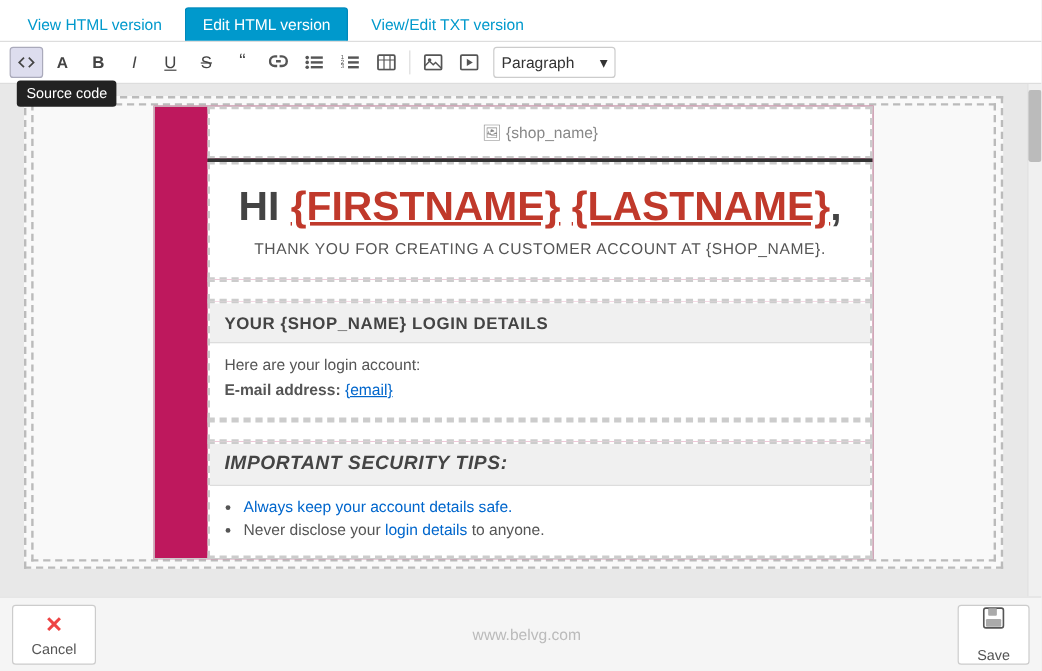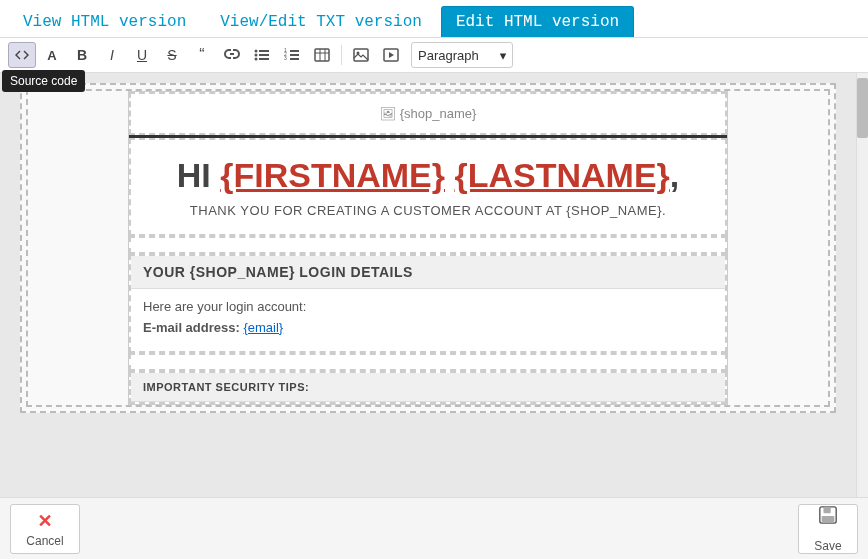--- a/index.html
+++ b/index.html
@@ -21,25 +21,24 @@
       background: #fff;
       border-bottom: 1px solid #ddd;
       padding: 6px 8px 0 8px;
       gap: 4px;
     }
     .tab {
       padding: 6px 14px;
       border: 1px solid transparent;
       border-radius: 3px 3px 0 0;
       cursor: pointer;
-      font-size: 16px;
+      font-size: 13px;
       color: #0099cc;
       background: transparent;
       border-bottom: none;
-      font-family: Liberation Mono, monospace;
     }
     .tab.active {
       background: #0099cc;
       color: #fff;
       border-color: #0088bb;
     }
 
     
     .toolbar {
       display: flex;
@@ -62,21 +61,21 @@
       justify-content: center;
       font-size: 14px;
       color: #444;
     }
     .toolbar-btn.active { background: #dde; border-color: #aab; }
     .toolbar-separator { width: 1px; height: 20px; background: #ddd; margin: 0 3px; }
 
     .source-code-tooltip {
       position: absolute;
       top: 32px;
-      left: 2px;
+      left: 14px;
       background: #222;
       color: #fff;
       font-size: 12px;
       padding: 4px 8px;
       border-radius: 3px;
       z-index: 100;
       white-space: nowrap;
     }
 
     .paragraph-select {
@@ -120,25 +119,26 @@
     .scrollbar-thumb {
       width: 100%;
       height: 60px;
       background: #bbb;
       border-radius: 2px;
       margin-top: 5px;
     }
 
     
     .email-container {
-      background: #fde047;
+      background: #be185d;
       border: 1px solid #ccc;
       max-width: 600px;
       margin: 0 auto;
       font-family: Arial, sans-serif;
+      padding-left: 44px;
     }
 
     .email-header {
       border: 2px dashed #ccc;
       padding: 12px;
       text-align: center;
       background: #fff;
     }
 
     .email-divider {
@@ -197,24 +197,25 @@
 
     .email-security-section {
       border: 2px dashed #ccc;
       margin-top: 0;
       background: #fff;
     }
     .email-security-header {
       background: #f0f0f0;
       border-bottom: 1px solid #ddd;
       padding: 8px 12px;
-      font-size: 11px;
+      font-size: 16px;
       font-weight: bold;
       color: #444;
       letter-spacing: 0.5px;
+      font-style: italic;
     }
     .email-security-body {
       padding: 10px 12px 10px 28px;
       font-size: 13px;
     }
     .email-security-body li {
       margin-bottom: 4px;
       color: #555;
     }
     .email-security-body li a {
@@ -309,22 +310,22 @@
     }
     .inner-dashed {
       border: 2px dashed #bbb;
     }
   </style>
 </head>
 <body>
 
 <div class="tab-bar">
   <button class="tab">View HTML version</button>
+  <button class="tab active">Edit HTML version</button>
   <button class="tab">View/Edit TXT version</button>
-  <button class="tab active">Edit HTML version</button>
 </div>
 
 <div class="toolbar">
   <button class="toolbar-btn active" title="Source code">
     <svg width="16" height="16" viewBox="0 0 16 16" fill="currentColor">
       <path d="M5.5 3.5L1 8l4.5 4.5 1-1L3 8l3.5-3.5-1-1zm5 0l-1 1L13 8l-3.5 3.5 1 1L15 8l-4.5-4.5z"></path>
     </svg>
   </button>
   <div class="source-code-tooltip">Source code</div>
   <button class="toolbar-btn">
@@ -429,38 +430,49 @@
               <p>
                 <strong>E-mail address: </strong><a class="email-link" href="#">{email}</a>
               </p>
             </div>
           </div>
 
           <div class="email-spacer"></div>
 
           <div class="email-security-section">
             <div class="email-security-header">IMPORTANT SECURITY TIPS:</div>
+            <ul class="email-security-body">
+              <li>
+                <a href="#" style="color:#0066cc;">Always keep your account details safe.</a>
+              </li>
+              <li>
+                <span>Never disclose your </span><a href="#" style="color:#0066cc;">login details</a><span> to anyone.</span>
+              </li>
+            </ul>
           </div>
 
         </div>
       </div>
     </div>
   </div>
 
   <div class="scrollbar-track">
     <div class="scrollbar-thumb"></div>
   </div>
 </div>
 
 <div class="footer-bar">
   <div class="footer-left">
     <button class="cancel-btn">
       <span class="x-icon">✕</span>
       <span class="label">Cancel</span>
     </button>
+  </div>
+  <div class="footer-center">
+    <span>www.belvg.com</span>
   </div>
   <div class="footer-right">
     <button class="save-btn">
       <svg width="22" height="22" viewBox="0 0 22 22" fill="#555">
         <rect x="2" y="2" width="18" height="18" rx="2" fill="none" stroke="#555" stroke-width="1.5"></rect>
         <rect x="6" y="2" width="8" height="7" rx="1" fill="#aaa"></rect>
         <rect x="4" y="12" width="14" height="7" rx="1" fill="#aaa"></rect>
       </svg>
       <span class="btn-label">Save</span>
     </button>

